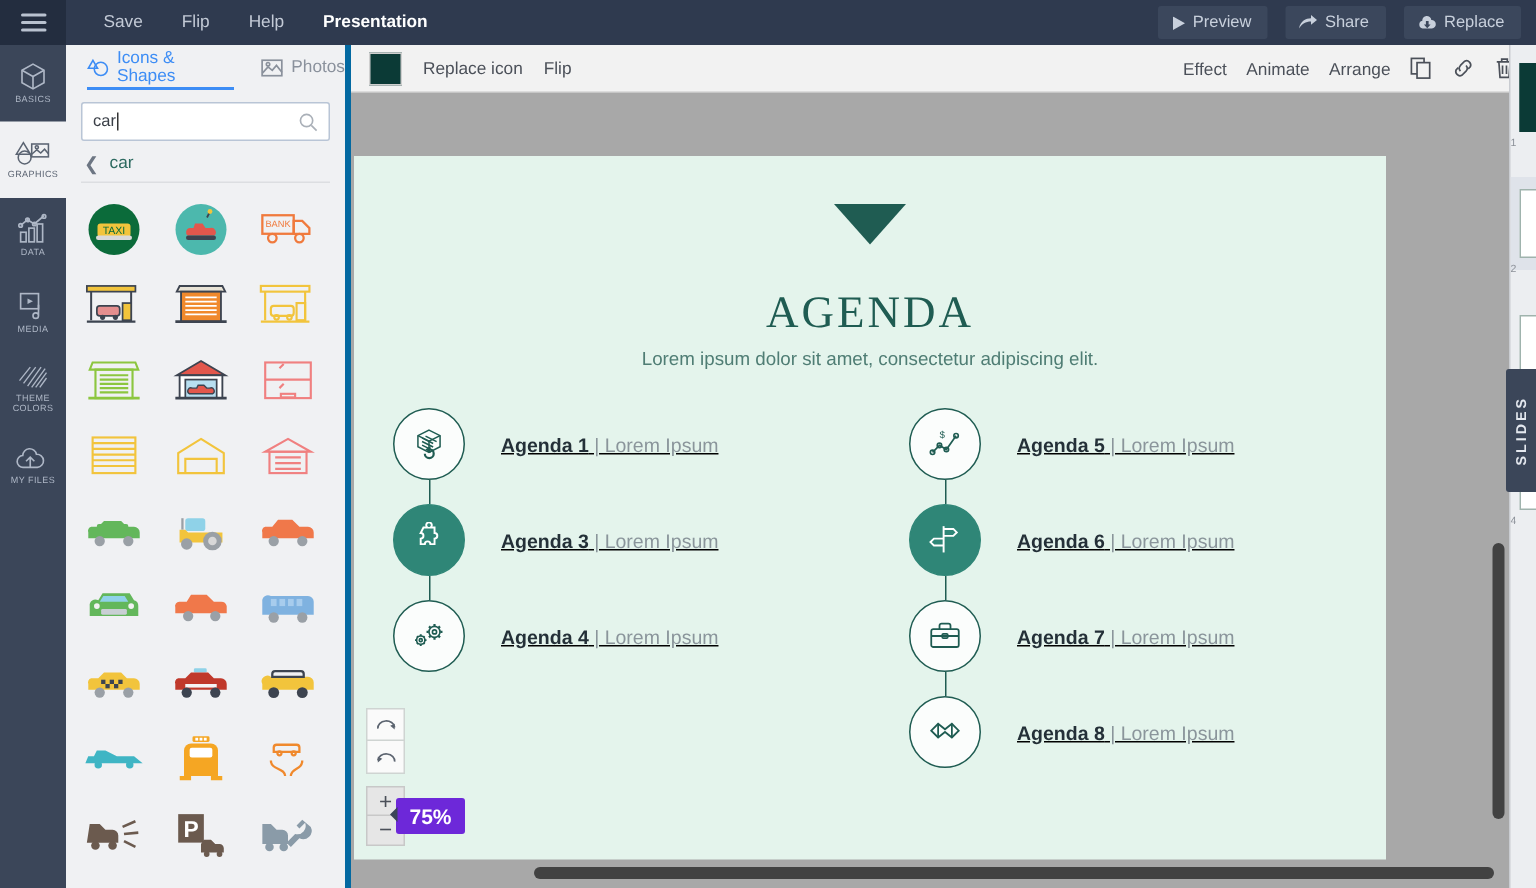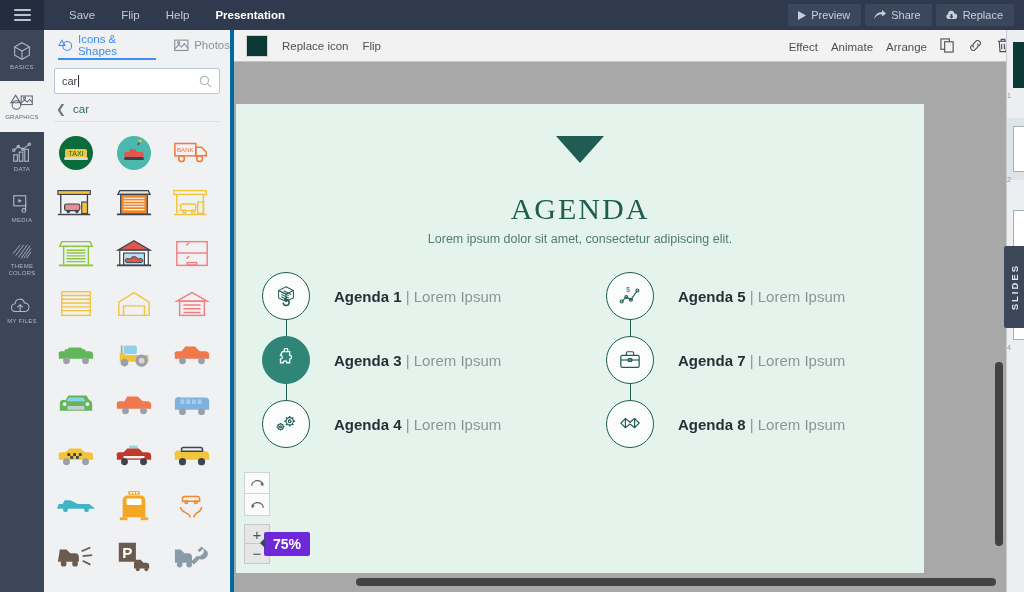--- a/index.html
+++ b/index.html
@@ -27,21 +27,21 @@
   }
   .hamburger i:nth-child(1){ top: 0; }
   .hamburger i:nth-child(2){ top: 5px; }
   .hamburger i:nth-child(3){ top: 10px; }
   .topmenu { display: flex; align-items: center; gap: 0; margin-left: 12px; }
   .topmenu span {
     color: #c3cad6; font-size: 11.5px; padding: 0 13px; line-height: 30px;
     cursor: default;
   }
   .topmenu span.title { color: #ffffff; font-weight: bold; }
-  .topright { margin-left: auto; display: flex; align-items: center; gap: 4px; padding-right: 10px; justify-content: space-between; }
+  .topright { margin-left: auto; display: flex; align-items: center; gap: 12px; padding-right: 10px; justify-content: space-between; }
   .tr-btn {
     background: #3b475c; color: #c8d0dc; font-size: 11px;
     padding: 5px 11px 5px 9px; border-radius: 2px;
     display: flex; align-items: center; gap: 5px; cursor: pointer;
   }
   .tr-btn svg { display: block; }
 
   
   .rail {
     position: absolute; left: 0; top: 30px; width: 44px; height: 562px;
@@ -143,21 +143,21 @@
     width: 48px; height: 48px; border-radius: 50%; border: 1.6px solid #1f5c52;
     background: #fbfdfc; display: flex; align-items: center; justify-content: center;
     position: relative; z-index: 2; flex: none;
   }
   .circ.filled { background: #2f8677; border-color: #2f8677; }
   .connector {
     position: absolute; left: 24px; top: 56px; width: 1.4px; height: 16px;
     background: #1f5c52; z-index: 1;
   }
   .arow:last-child .connector { display: none; }
-  .alabel { margin-left: 24px; font-size: 15px; white-space: nowrap; }
+  .alabel { margin-left: 24px; font-size: 13px; white-space: nowrap; text-decoration: underline; }
   .alabel b { color: #243038; font-weight: bold; }
   .alabel span { color: #8a959b; }
   
   .sel-handles { position: absolute; left: -8px; top: -8px; width: 64px; height: 64px; z-index: 5; }
   .sel-handles i {
     position: absolute; width: 13px; height: 13px; border-radius: 50%;
     background: #2b3a45;
   }
   .sel-handles i.tl { left: 0; top: 0; }
   .sel-handles i.tr { right: 0; top: 0; }
@@ -753,20 +753,33 @@
                     <circle cx="14" cy="17" r="1.6"></circle>
                     <circle cx="21" cy="7" r="1.6"></circle>
                   <text x="9" y="9" font-size="7" fill="#1f5c52" stroke="none" font-family="Liberation Sans">$</text>
                 </svg>
               </div>
               <div class="alabel">
                 <b>Agenda 5</b><span> | Lorem Ipsum</span>
               </div>
             </div>
 
+            <div class="arow">
+              <div class="connector"></div>
+              <div class="circ filled">
+                <svg width="24" height="24" viewBox="0 0 26 26" fill="none" stroke="#ffffff" stroke-width="1.4">
+                  <path d="M12 3 v19"></path>
+                  <path d="M12 5 h7 l2.5 2.5 L19 10 h-7"></path>
+                  <path d="M12 12 h-7 L2.5 14.5 L5 17 h7"></path>
+                </svg>
+              </div>
+              <div class="alabel">
+                <b>Agenda 6</b><span> | Lorem Ipsum</span>
+              </div>
+            </div>
 
             <div class="arow">
               <div class="connector"></div>
               <div class="circ">
                 <svg width="24" height="22" viewBox="0 0 26 24" fill="none" stroke="#1f5c52" stroke-width="1.3">
                   <rect x="3" y="7" width="20" height="13" rx="1.5"></rect>
                   <path d="M9 7 V4.5 a1.5 1.5 0 0 1 1.5 -1.5 h5 a1.5 1.5 0 0 1 1.5 1.5 V7"></path>
                   <path d="M3 12 h20"></path>
                     <rect x="11" y="10.5" width="4" height="3" rx="0.8"></rect>
                 </svg>

